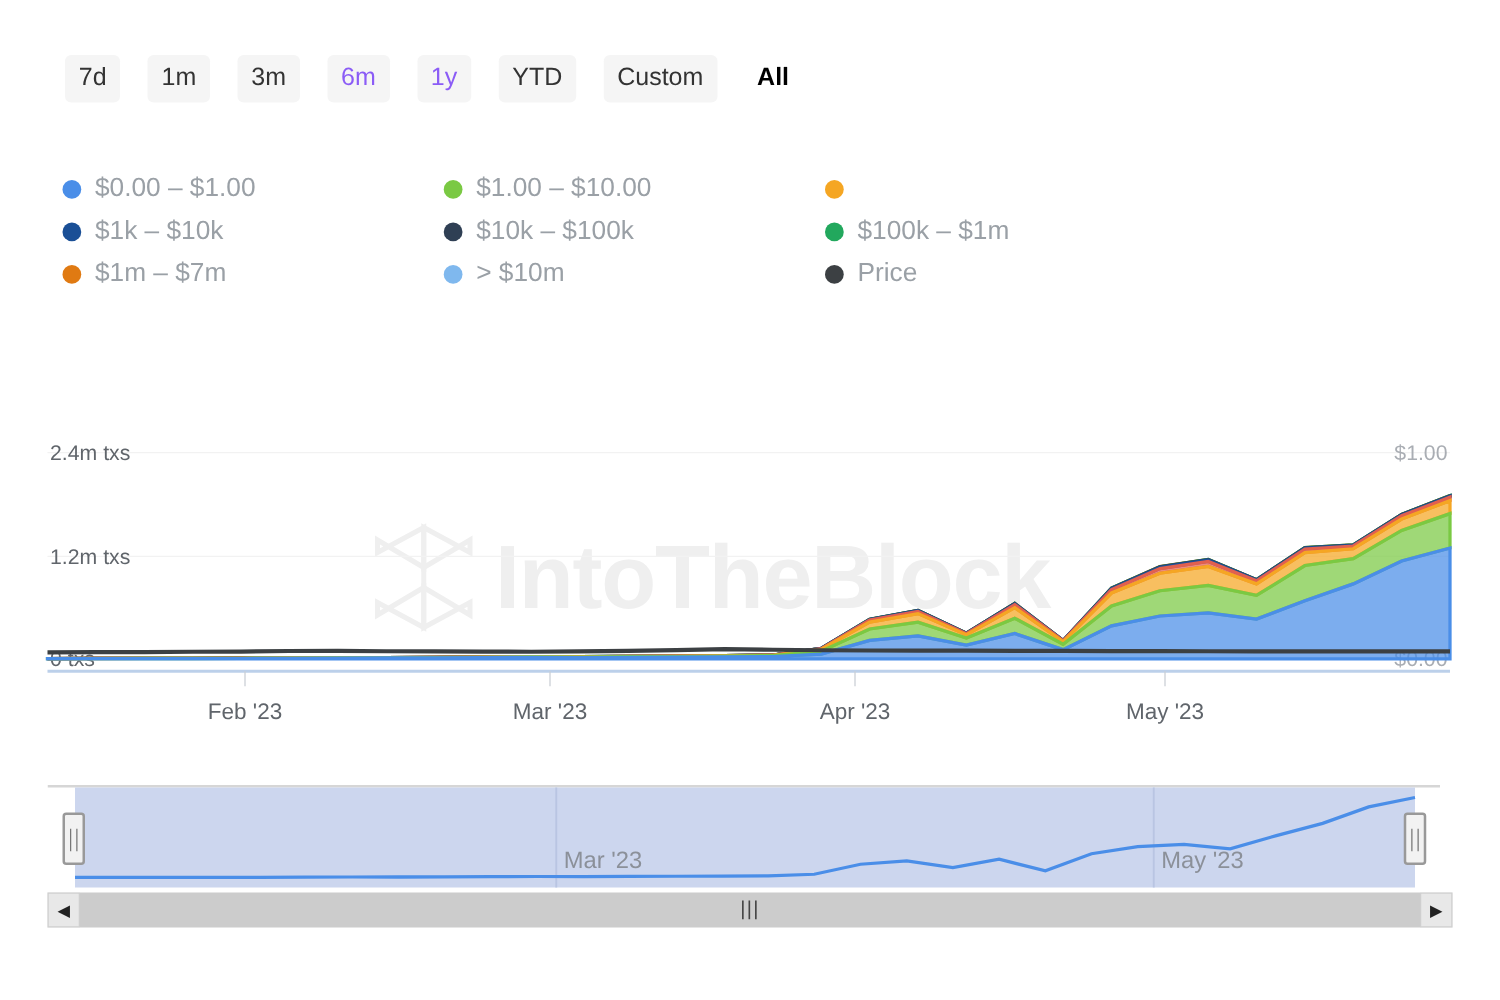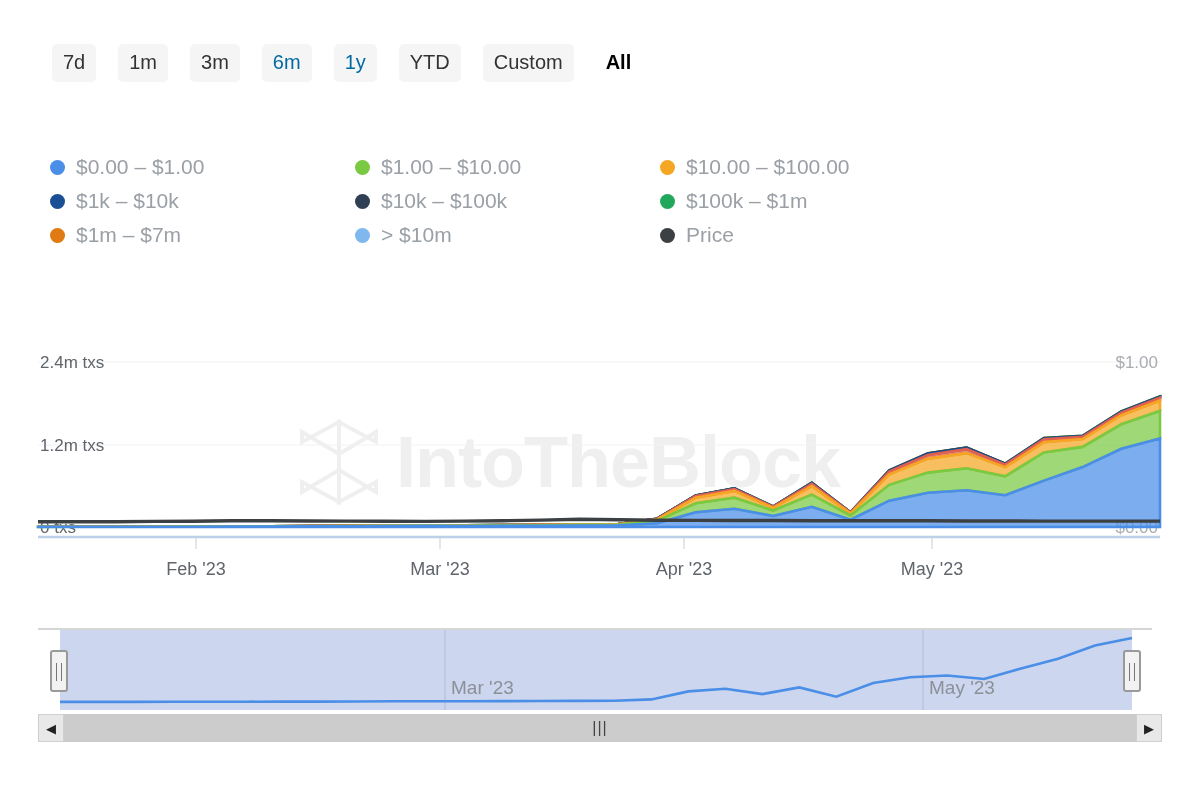--- a/index.html
+++ b/index.html
@@ -31,36 +31,36 @@
     border-radius: 5px;
     padding: 6px 11px 8px 11px;
     font-family: "Liberation Sans", sans-serif;
     font-size: 20px;
     line-height: 24px;
     color: #333333;
     cursor: pointer;
     white-space: nowrap;
   }
   .range-btn.muted {
-    color: #0369a1;
+    color: #8b5cf6;
     text-align: right;
   }
   .range-btn.active {
     background: transparent;
     color: #000000;
     font-weight: bold;
     padding-left: 10px;
     padding-right: 10px;
   }
 
   
   #legend {
     position: absolute;
     left: 50px;
-    top: 150px;
+    top: 134px;
     width: 980px;
     display: flex;
     flex-wrap: wrap;
     align-items: flex-end;
   }
   .legend-item {
     width: 305px;
     height: 34px;
     display: flex;
     align-items: center;
@@ -225,21 +225,20 @@
   <div class="legend-item">
     <span class="legend-dot" style="background:#4a8ee8"></span>
     <span class="legend-label">$0.00 – $1.00</span>
   </div>
   <div class="legend-item">
     <span class="legend-dot" style="background:#7ac943"></span>
     <span class="legend-label">$1.00 – $10.00</span>
   </div>
   <div class="legend-item">
     <span class="legend-dot" style="background:#f5a623"></span>
-    <span class="legend-label">$10.00 – $100.00</span>
   </div>
   <div class="legend-item">
     <span class="legend-dot" style="background:#1a4f96"></span>
     <span class="legend-label">$1k – $10k</span>
   </div>
   <div class="legend-item">
     <span class="legend-dot" style="background:#2f3f54"></span>
     <span class="legend-label">$10k – $100k</span>
   </div>
   <div class="legend-item">

